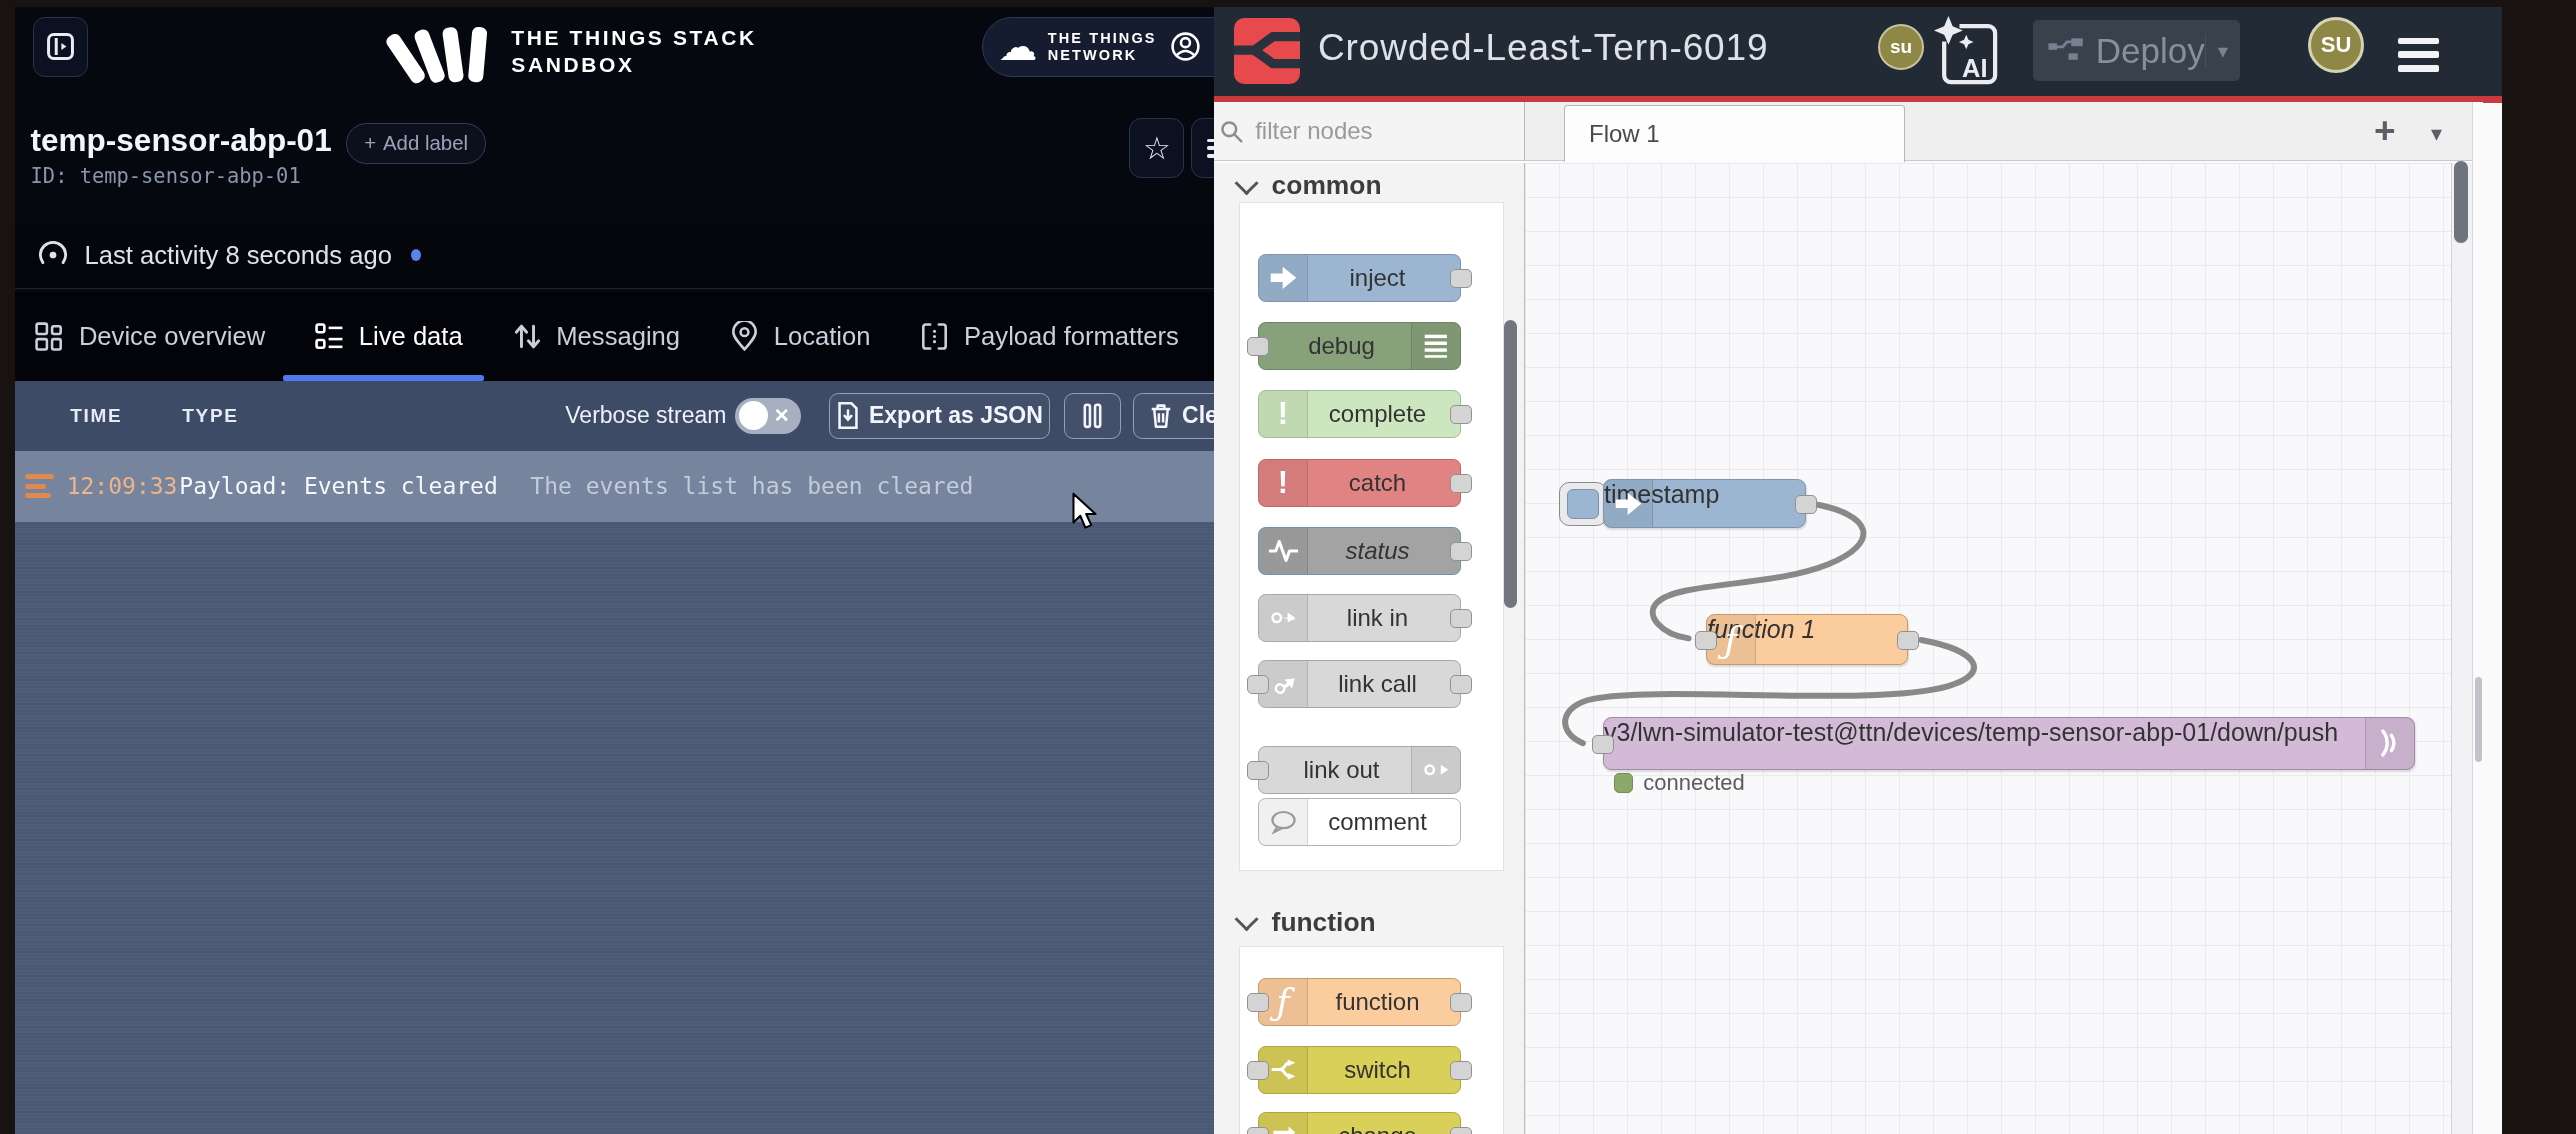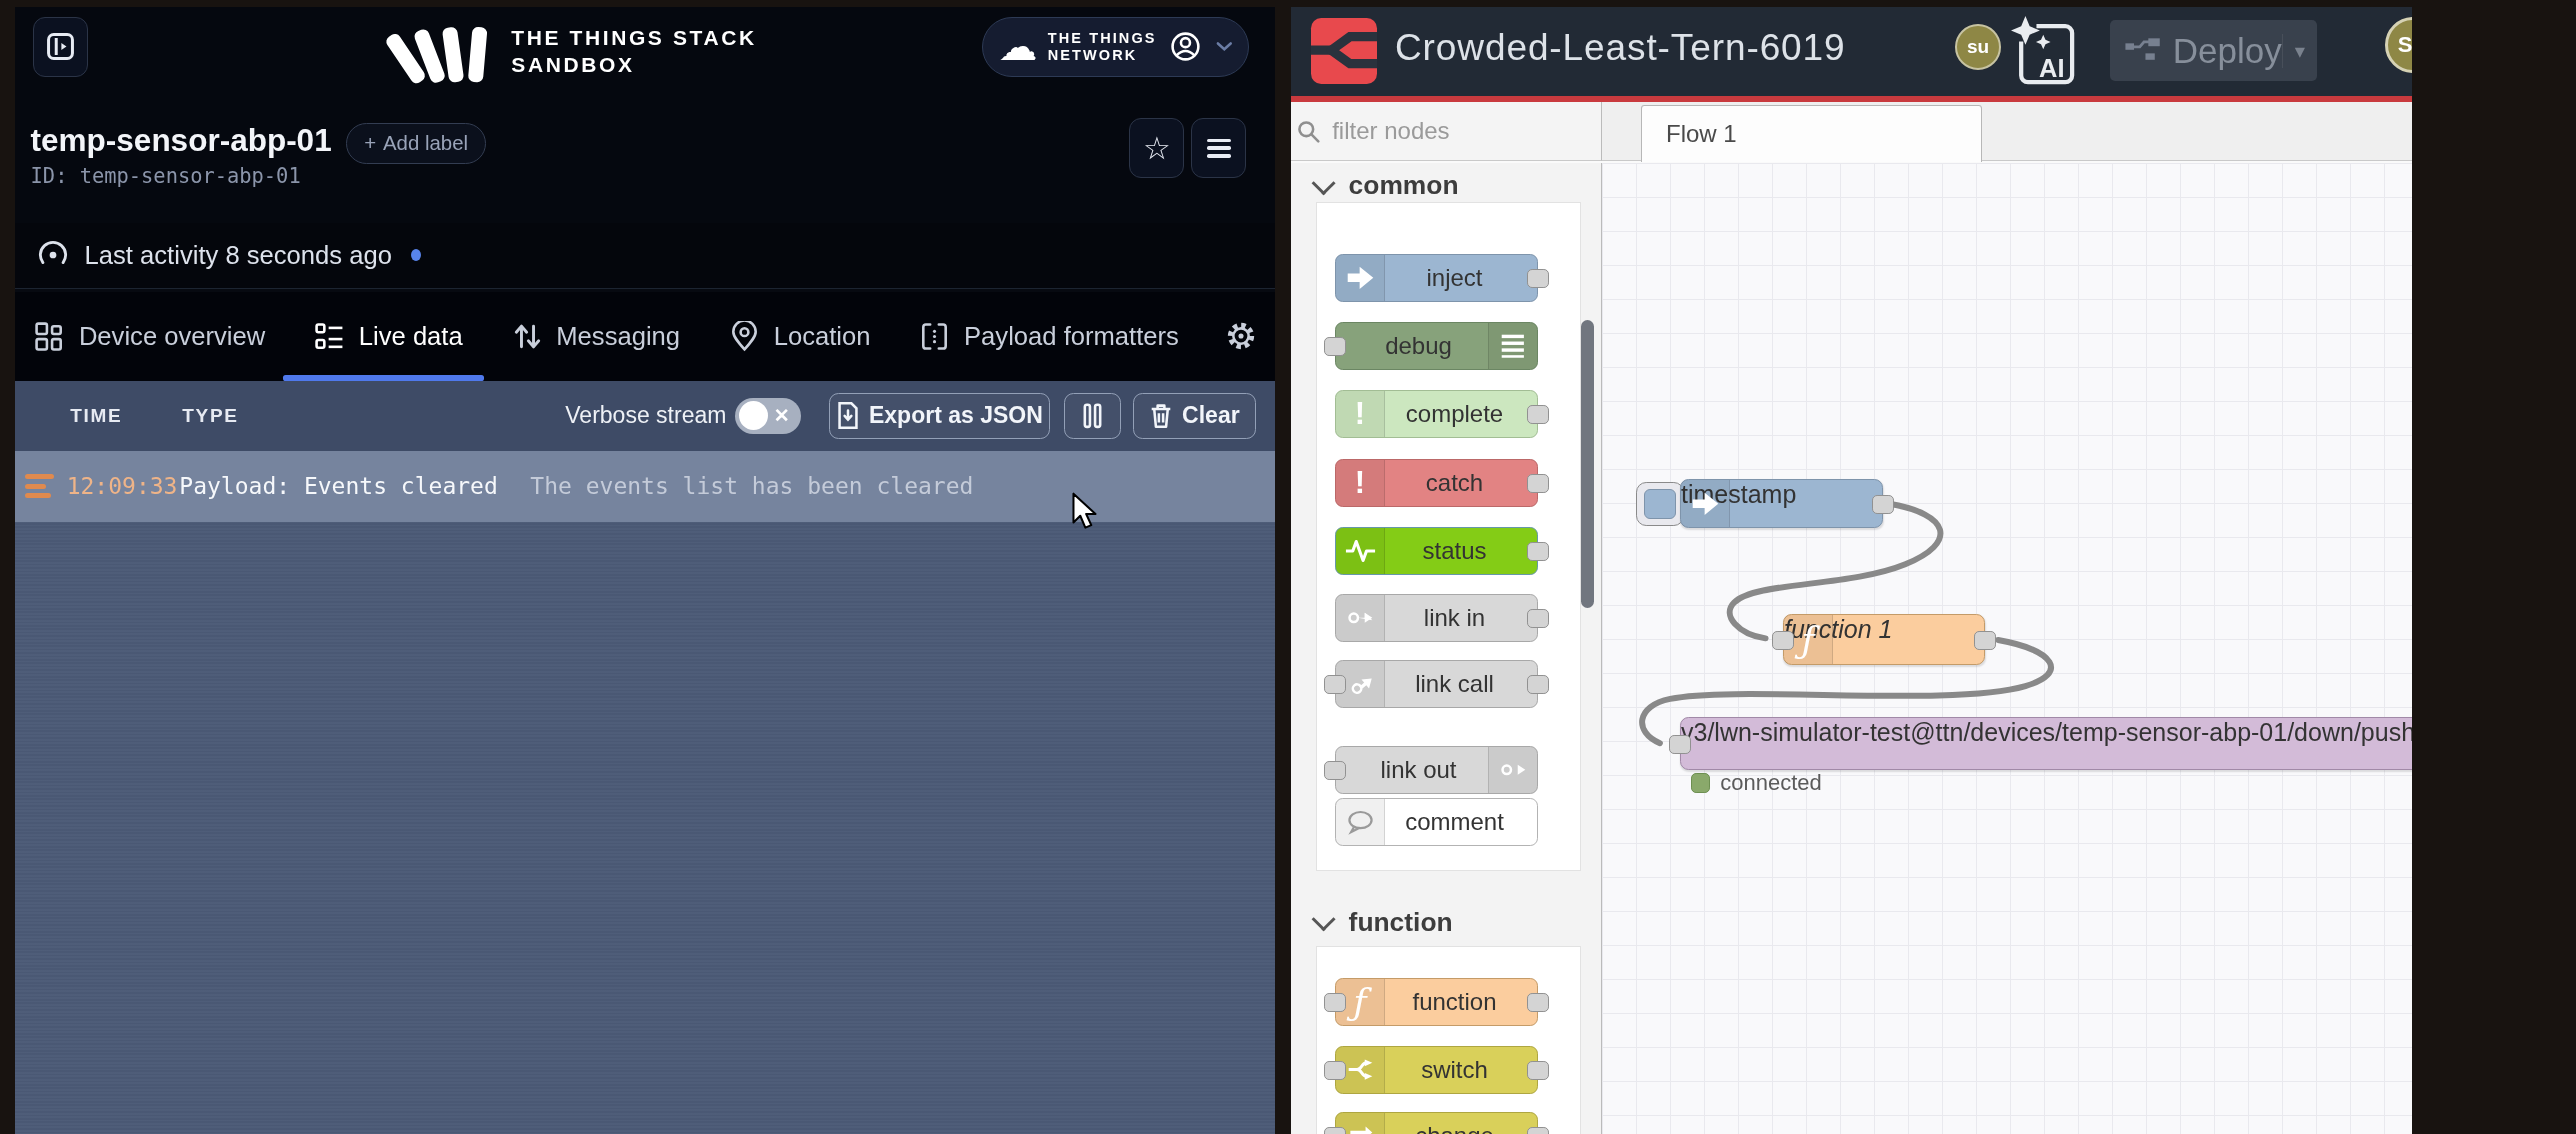--- a/index.html
+++ b/index.html
@@ -40,21 +40,21 @@
   .toggle .x{color:#fff;font-size:19px;margin-left:6px;font-weight:bold;}
   .ttn-event{position:absolute;left:0;top:444px;width:100%;height:71px;background:#76849e;display:flex;align-items:center;font-family:"DejaVu Sans Mono",monospace;}
   .ev-icon{margin-left:10.2px;width:31px;}
   .ev-icon span{display:block;height:5.1px;border-radius:2.6px;background:#e08a4e;margin:4.3px 0;}
   .ev-time{color:#efb488;font-size:23px;margin-left:10.2px;}
   .ev-type{color:#f6f8fb;font-size:23px;position:absolute;left:164px;}
   .ev-msg{color:#c4cbd9;font-size:23px;position:absolute;left:515px;}
   .ttn-body{position:absolute;left:0;top:515px;width:100%;height:613px;background:#4b5a76;
     background-image:repeating-linear-gradient(0deg,rgba(255,255,255,0.02) 0 1.7px,rgba(0,0,0,0.02) 1.7px 3.4px);}
   
-  .win-nr{position:absolute;left:1291px;top:6.8px;width:1121px;height:1128px;background:#fafafa;overflow:hidden;}
+  .win-nr{position:absolute;left:1214px;top:6.8px;width:1288px;height:1128px;background:#fafafa;overflow:hidden;}
   .nr-header{position:absolute;left:0;top:0;width:100%;height:89px;background:#222a35;}
   .nr-logo{position:absolute;left:20.4px;top:11px;width:66px;height:66px;background:#e8494d;border-radius:10.2px;}
   .nr-title{position:absolute;left:104px;top:20.4px;font-size:37px;font-weight:500;color:#dde2e8;letter-spacing:0.9px;}
   .olive{background:#8e8745;color:#fff;border-radius:50%;display:flex;align-items:center;justify-content:center;font-weight:bold;}
   .su-small{position:absolute;left:664px;top:17px;width:46px;height:46px;font-size:19px;border:2.6px solid #c7c3a2;box-sizing:border-box;}
   .su-big{position:absolute;left:1094px;top:10.2px;width:56px;height:56px;font-size:22px;border:3.4px solid #d6d2b4;box-sizing:border-box;}
   .ai-box{position:absolute;left:720px;top:6.8px;width:73px;height:77px;}
   .deploy{position:absolute;left:819px;top:13.6px;width:207px;height:61px;background:#39414d;border-radius:5.1px;display:flex;align-items:center;}
   .deploy-label{color:#878f9b;font-size:35px;margin-left:12px;}
   .deploy-caret{margin-left:auto;margin-right:12px;color:#7a828e;font-size:20.4px;border-left:1.7px solid rgba(255,255,255,0.08);padding-left:12px;height:34px;display:flex;align-items:center;}
@@ -354,21 +354,21 @@
         <div class="plabel" style="left: 48px; right: 12px;">complete</div>
         <div class="port" style="right: -12px; top: 14.5px;"></div>
       </div>
       <div class="pnode" style="left: 44px; top: 296px; background: rgb(226, 131, 131); border-color: rgb(187, 104, 104);">
         <div class="picon left">
           <span style="font-size:31px;font-weight:bold;color:#fff;">!</span>
         </div>
         <div class="plabel" style="left: 48px; right: 12px;">catch</div>
         <div class="port" style="right: -12px; top: 14.5px;"></div>
       </div>
-      <div class="pnode" style="left: 44px; top: 364px; background: #84cc16; border-color: rgb(102, 151, 170);">
+      <div class="pnode" style="left: 44px; top: 364px; background: #a3a3a3; border-color: rgb(102, 151, 170); font-style: italic;">
         <div class="picon left">
           <svg width="31" height="24" viewBox="0 0 36 28">
             <path d="M1 14 h8 l4 -11 l8 22 l4 -11 h10" fill="none" stroke="#fff" stroke-width="3.6" stroke-linejoin="round"></path>
           </svg>
         </div>
         <div class="plabel" style="left: 48px; right: 12px;">status</div>
         <div class="port" style="right: -12px; top: 14.5px;"></div>
       </div>
       <div class="pnode" style="left: 44px; top: 431px; background: rgb(216, 216, 216); border-color: rgb(168, 168, 168);">
         <div class="picon left">

